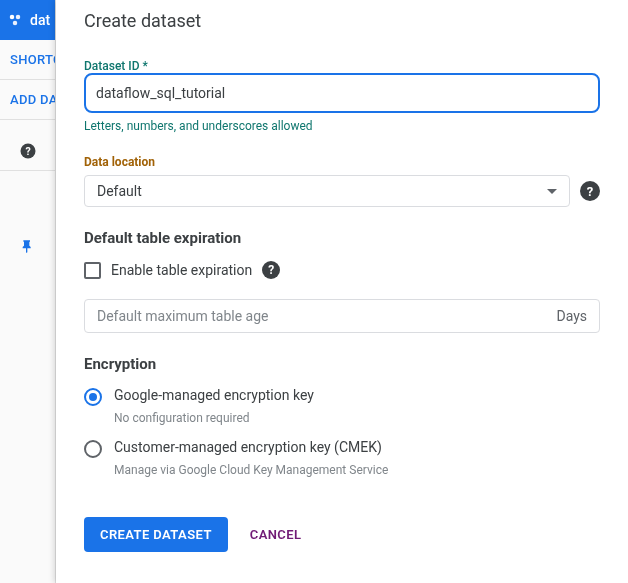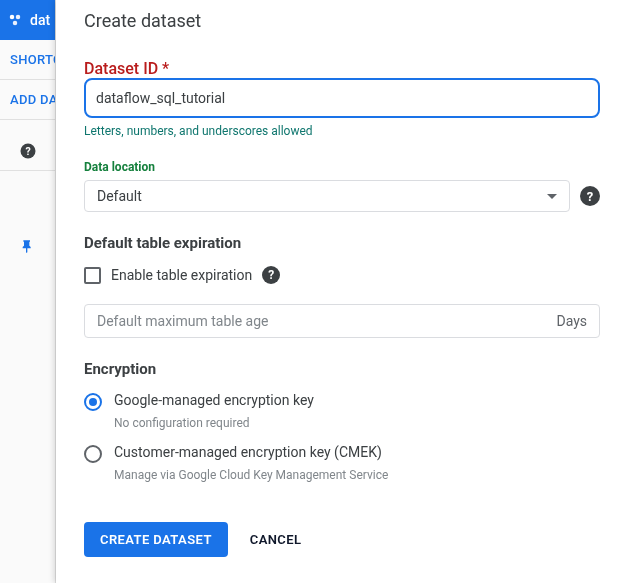--- a/index.html
+++ b/index.html
@@ -23,29 +23,29 @@
   .help-icon { width: 18px; height: 18px; display: block; margin: 0 auto; }
   .pin-icon-wrap { margin-top: 68px; display: flex; justify-content: center; }
   .pin-icon { width: 16px; height: 16px; fill: #1a73e8; }
 
   .panel {
     flex: 1; background: #fff; padding: 10px 28px 22px 28px;
     box-shadow: -2px 0 6px rgba(0,0,0,0.15); overflow-y: auto;
   }
   .panel h2 { font-size: 18px; font-weight: 400; color: #3c4043; margin-bottom: 28px; }
 
-  .field-label { font-size: 16px; color: #b91c1c; font-weight: 500; }
+  .field-label { font-size: 12px; color: #0f766e; font-weight: 500; }
   .text-input {
     width: 100%; border: 2px solid #1a73e8; border-radius: 8px;
     padding: 10px 10px; font-size: 14px; color: #3c4043; outline: none;
   }
   .helper-text { font-size: 12px; color: #0f766e; margin-top: 6px; }
 
   .group { margin-bottom: 22px; }
-  .plain-label { font-size: 12px; color: #15803d; font-weight: 700; margin-bottom: 6px; }
+  .plain-label { font-size: 12px; color: #a16207; font-weight: 700; margin-bottom: 6px; }
   .select-row { display: flex; align-items: center; gap: 10px; }
   .select {
     flex: 1; border: 1px solid #dadce0; border-radius: 4px; padding: 7px 12px;
     font-size: 14px; color: #3c4043; display: flex; justify-content: space-between; align-items: center;
     cursor: pointer;
   }
   .caret { border-left: 5px solid transparent; border-right: 5px solid transparent; border-top: 5px solid #5f6368; }
   .circle-help { width: 20px; height: 20px; border-radius: 50%; background: #3c4043; color: #fff;
     display: flex; align-items: center; justify-content: center; font-size: 13px; font-weight: 700; flex-shrink: 0; }
 
@@ -67,21 +67,21 @@
   .radio-outer.selected { border-color: #1a73e8; }
   .radio-inner { width: 8px; height: 8px; border-radius: 50%; background: #1a73e8; }
   .radio-text .opt-label { font-size: 14px; color: #3c4043; }
   .radio-text .opt-sub { font-size: 12px; color: #80868b; margin-top: 8px; }
 
   .actions { margin-top: 40px; display: flex; align-items: center; gap: 22px; }
   .btn-primary {
     background: #1a73e8; color: #fff; border: none; border-radius: 4px;
     padding: 10px 16px; font-size: 13px; font-weight: 600; letter-spacing: .4px; cursor: pointer;
   }
-  .btn-flat { background: none; border: none; color: #0f172a; font-size: 13px; font-weight: 600; letter-spacing: .4px; cursor: pointer; }
+  .btn-flat { background: none; border: none; color: #701a75; font-size: 13px; font-weight: 600; letter-spacing: .4px; cursor: pointer; }
 </style>
 </head>
 <body>
 
 <div class="root">
   <div class="sidebar">
     <div class="topbar">
       <svg class="brand-icon" viewBox="0 0 24 24">
           <circle cx="8" cy="8" r="3" fill="#fff"></circle>
           <circle cx="16" cy="8" r="3" fill="#e8f0fe"></circle>

